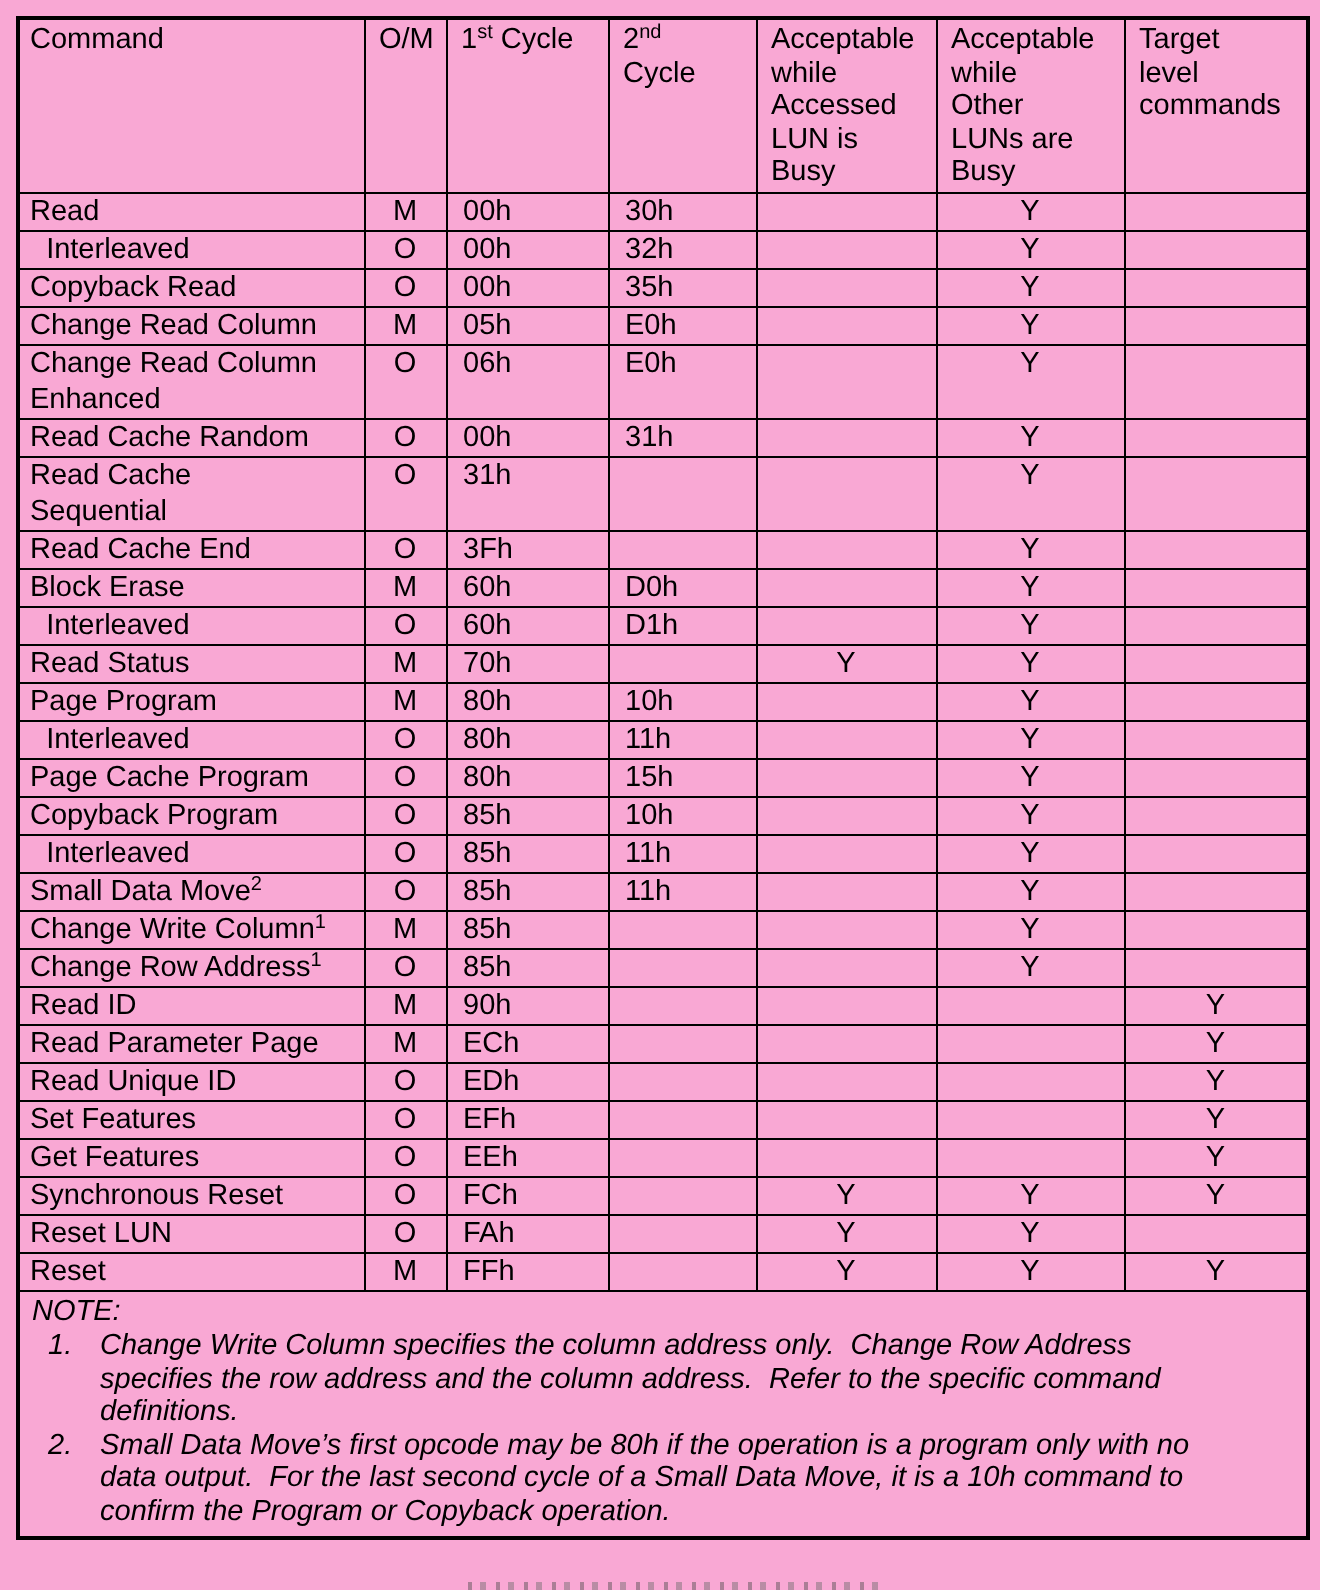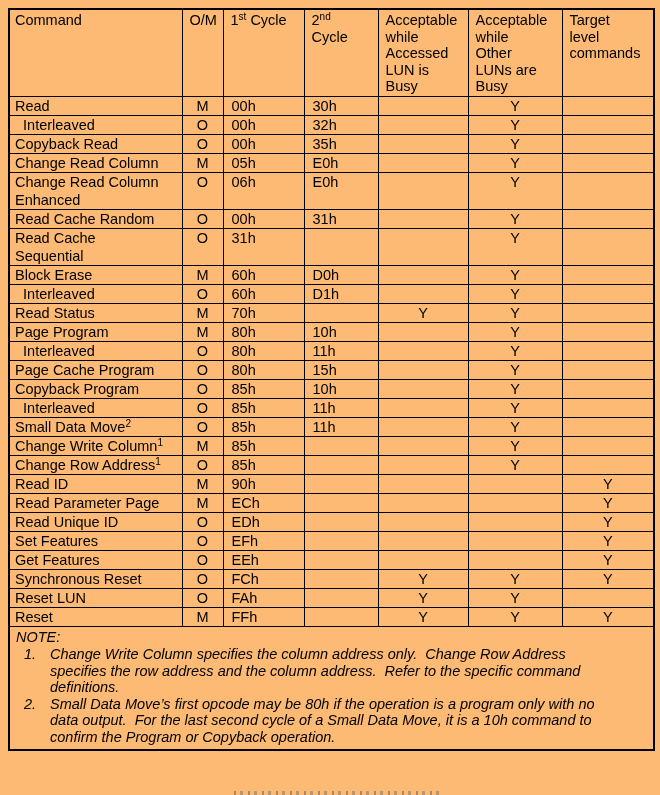--- a/index.html
+++ b/index.html
@@ -1,17 +1,17 @@
 <!DOCTYPE html>
 <html><head>
 <meta charset="utf-8">
 <style>
   html,body{margin:0;padding:0;background:#ffffff;}
   .page{
-    position:relative;width:660px;height:795px;background:#fdba74;
+    position:relative;width:660px;height:795px;background:#f9a8d4;
     font-family:"Liberation Sans",sans-serif;color:#000000;overflow:hidden;
   }
   table.cmd-table{
     position:absolute;left:8px;top:8px;width:645px;
     border-collapse:collapse;table-layout:fixed;
     border:2px solid #000000;
   }
   col.c0{width:173px}
   col.c1{width:41px}
   col.c2{width:81px}
@@ -142,20 +142,29 @@
           <td class="al">Read Cache
 Sequential</td>
           <td class="ac">O</td>
           <td class="cyc">31h</td>
           <td class="cyc"></td>
           <td class="ac"></td>
           <td class="ac">Y</td>
           <td class="ac"></td>
         </tr>
         <tr>
+          <td class="al">Read Cache End</td>
+          <td class="ac">O</td>
+          <td class="cyc">3Fh</td>
+          <td class="cyc"></td>
+          <td class="ac"></td>
+          <td class="ac">Y</td>
+          <td class="ac"></td>
+        </tr>
+        <tr>
           <td class="al">Block Erase</td>
           <td class="ac">M</td>
           <td class="cyc">60h</td>
           <td class="cyc">D0h</td>
           <td class="ac"></td>
           <td class="ac">Y</td>
           <td class="ac"></td>
         </tr>
         <tr>
           <td class="al">  Interleaved</td>

